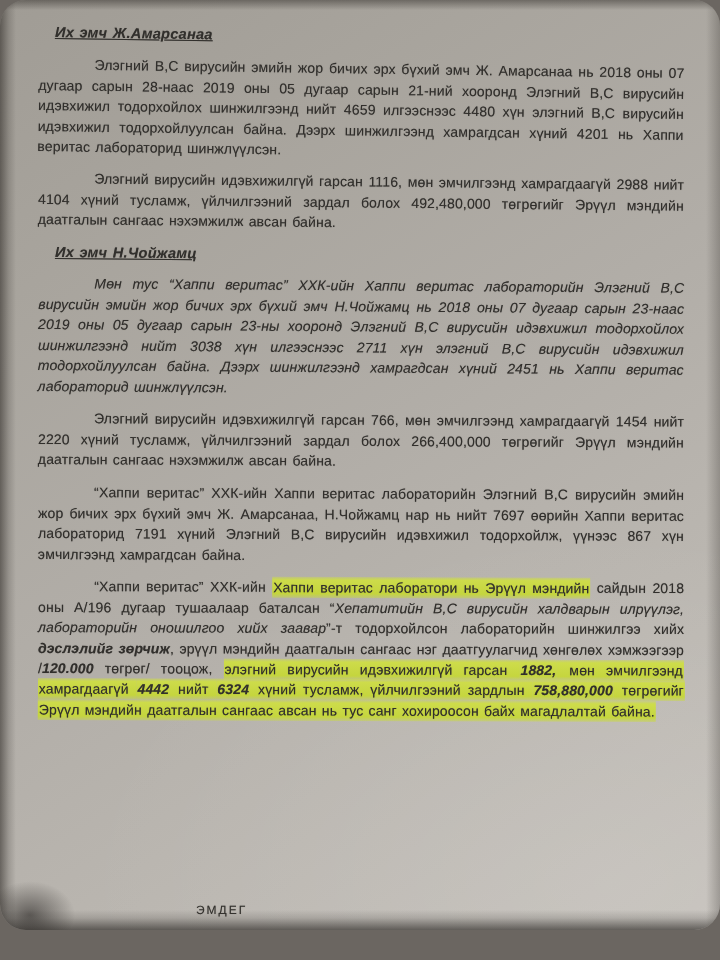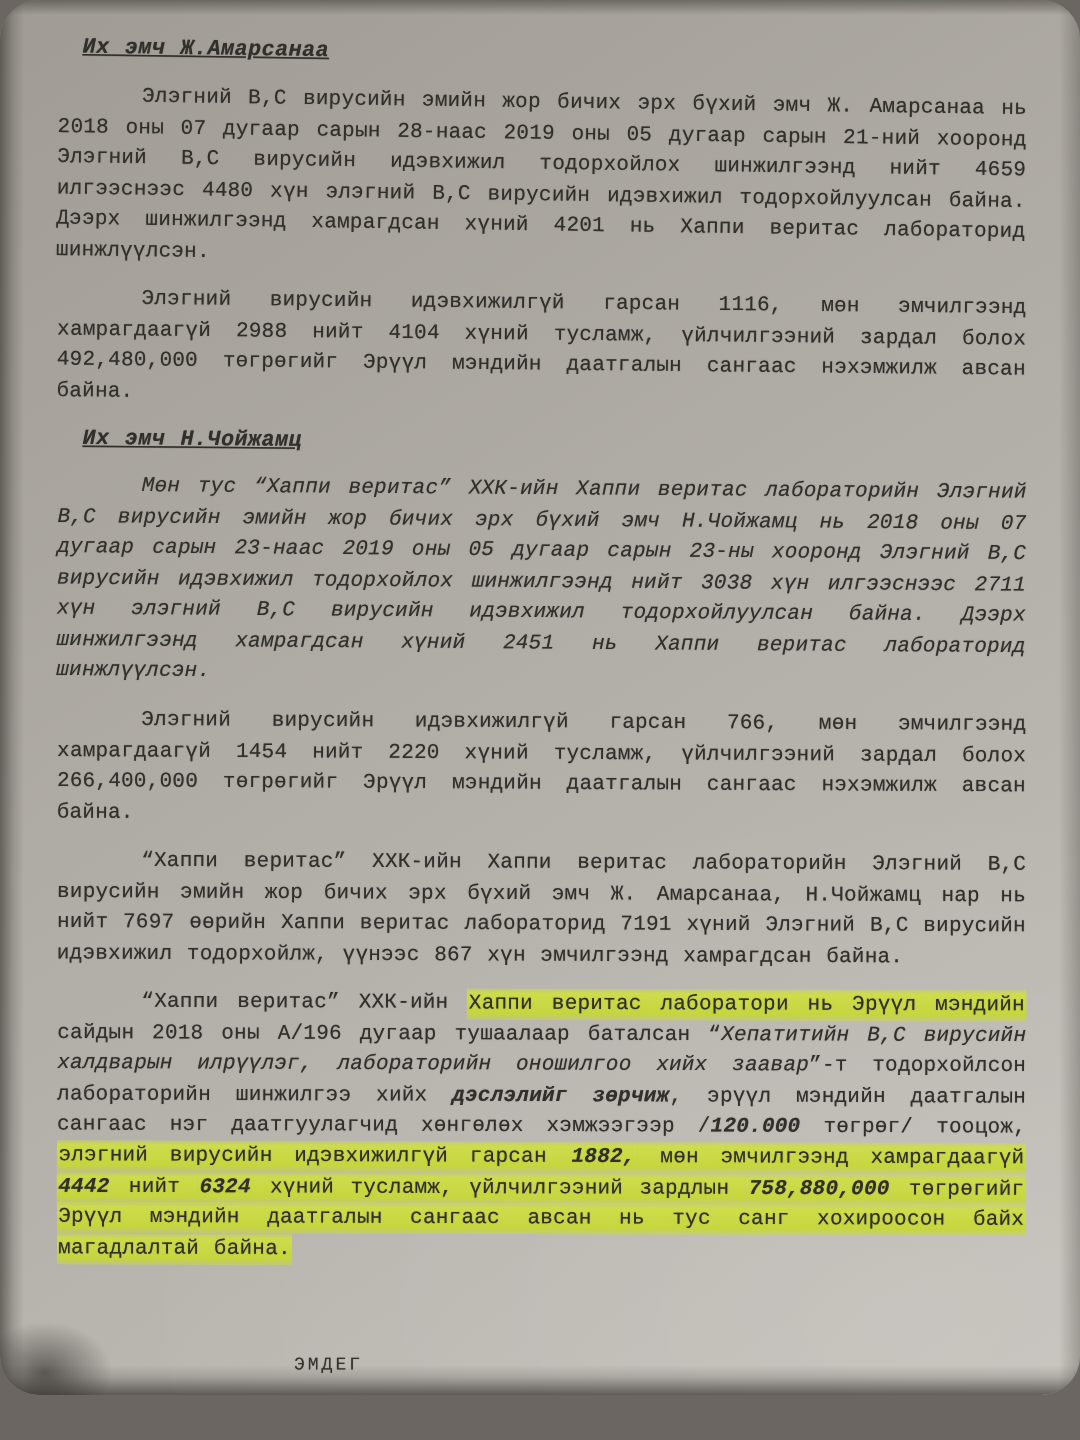--- a/index.html
+++ b/index.html
@@ -4,21 +4,21 @@
 <style>
   html,body{margin:0;padding:0;background:#6b6archived661;}
   html,body{background:#6b6661;}
   .photo{
     position:relative;
     width:720px;height:930px;
     overflow:hidden;
     background:
       radial-gradient(900px 600px at 85% 95%, rgba(255,255,255,0.10), rgba(255,255,255,0) 60%),
       linear-gradient(148deg,#a09c95 0%, #a8a49d 22%, #b1ada7 48%, #bab6b0 72%, #c4c0ba 100%);
-    font-family:Liberation Mono, monospace;
+    font-family:Liberation Sans, sans-serif;
     color:#312f2c;
     border-radius:26px;
   }
   .content{
     position:absolute;
     left:38px;top:22px;width:646px;
     text-align:justify;
     font-size:14px;
     line-height:20.5px;
     letter-spacing:0.15px;

